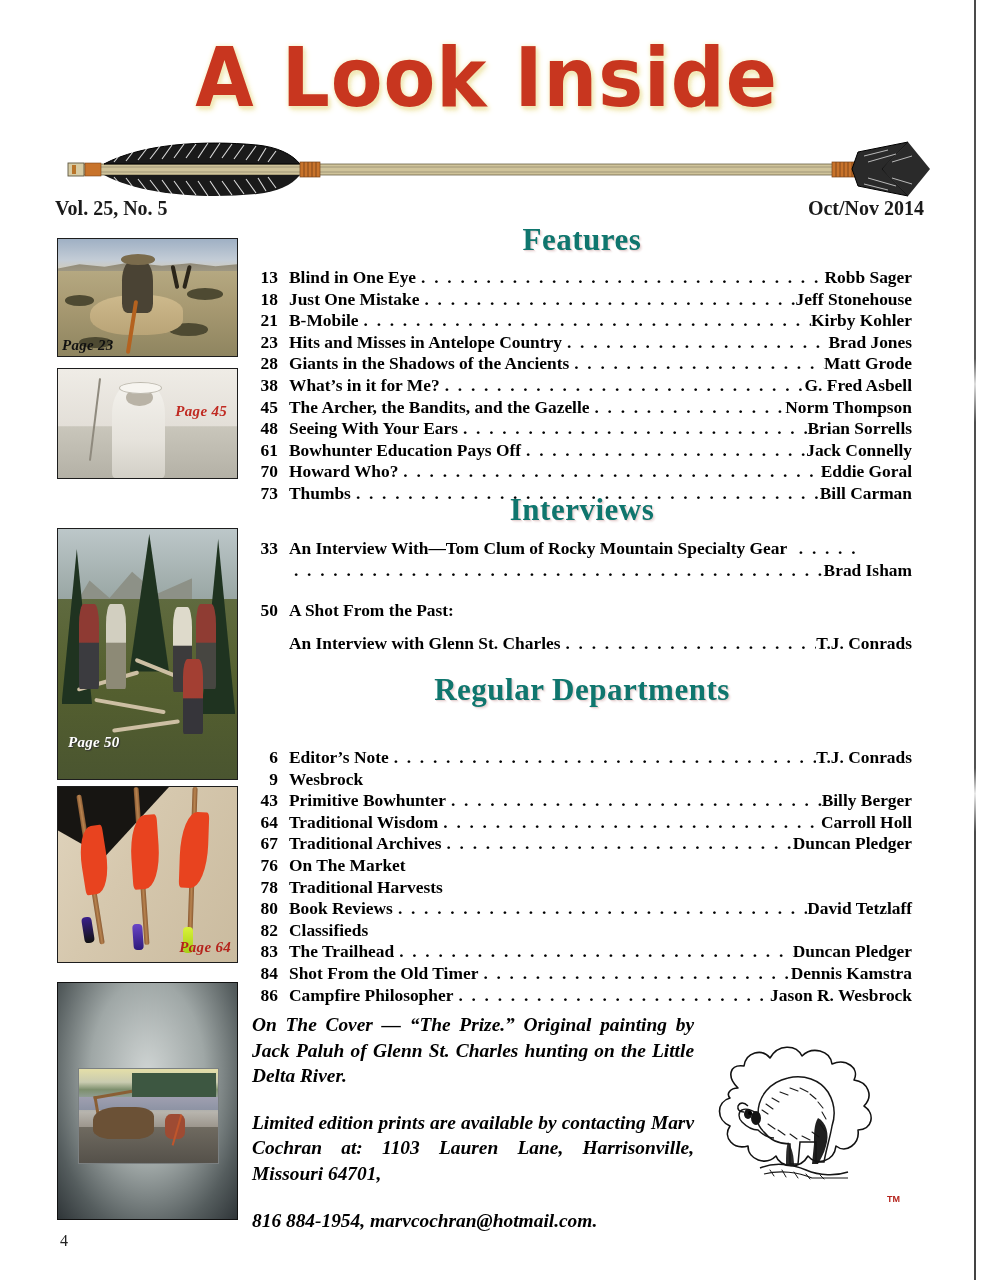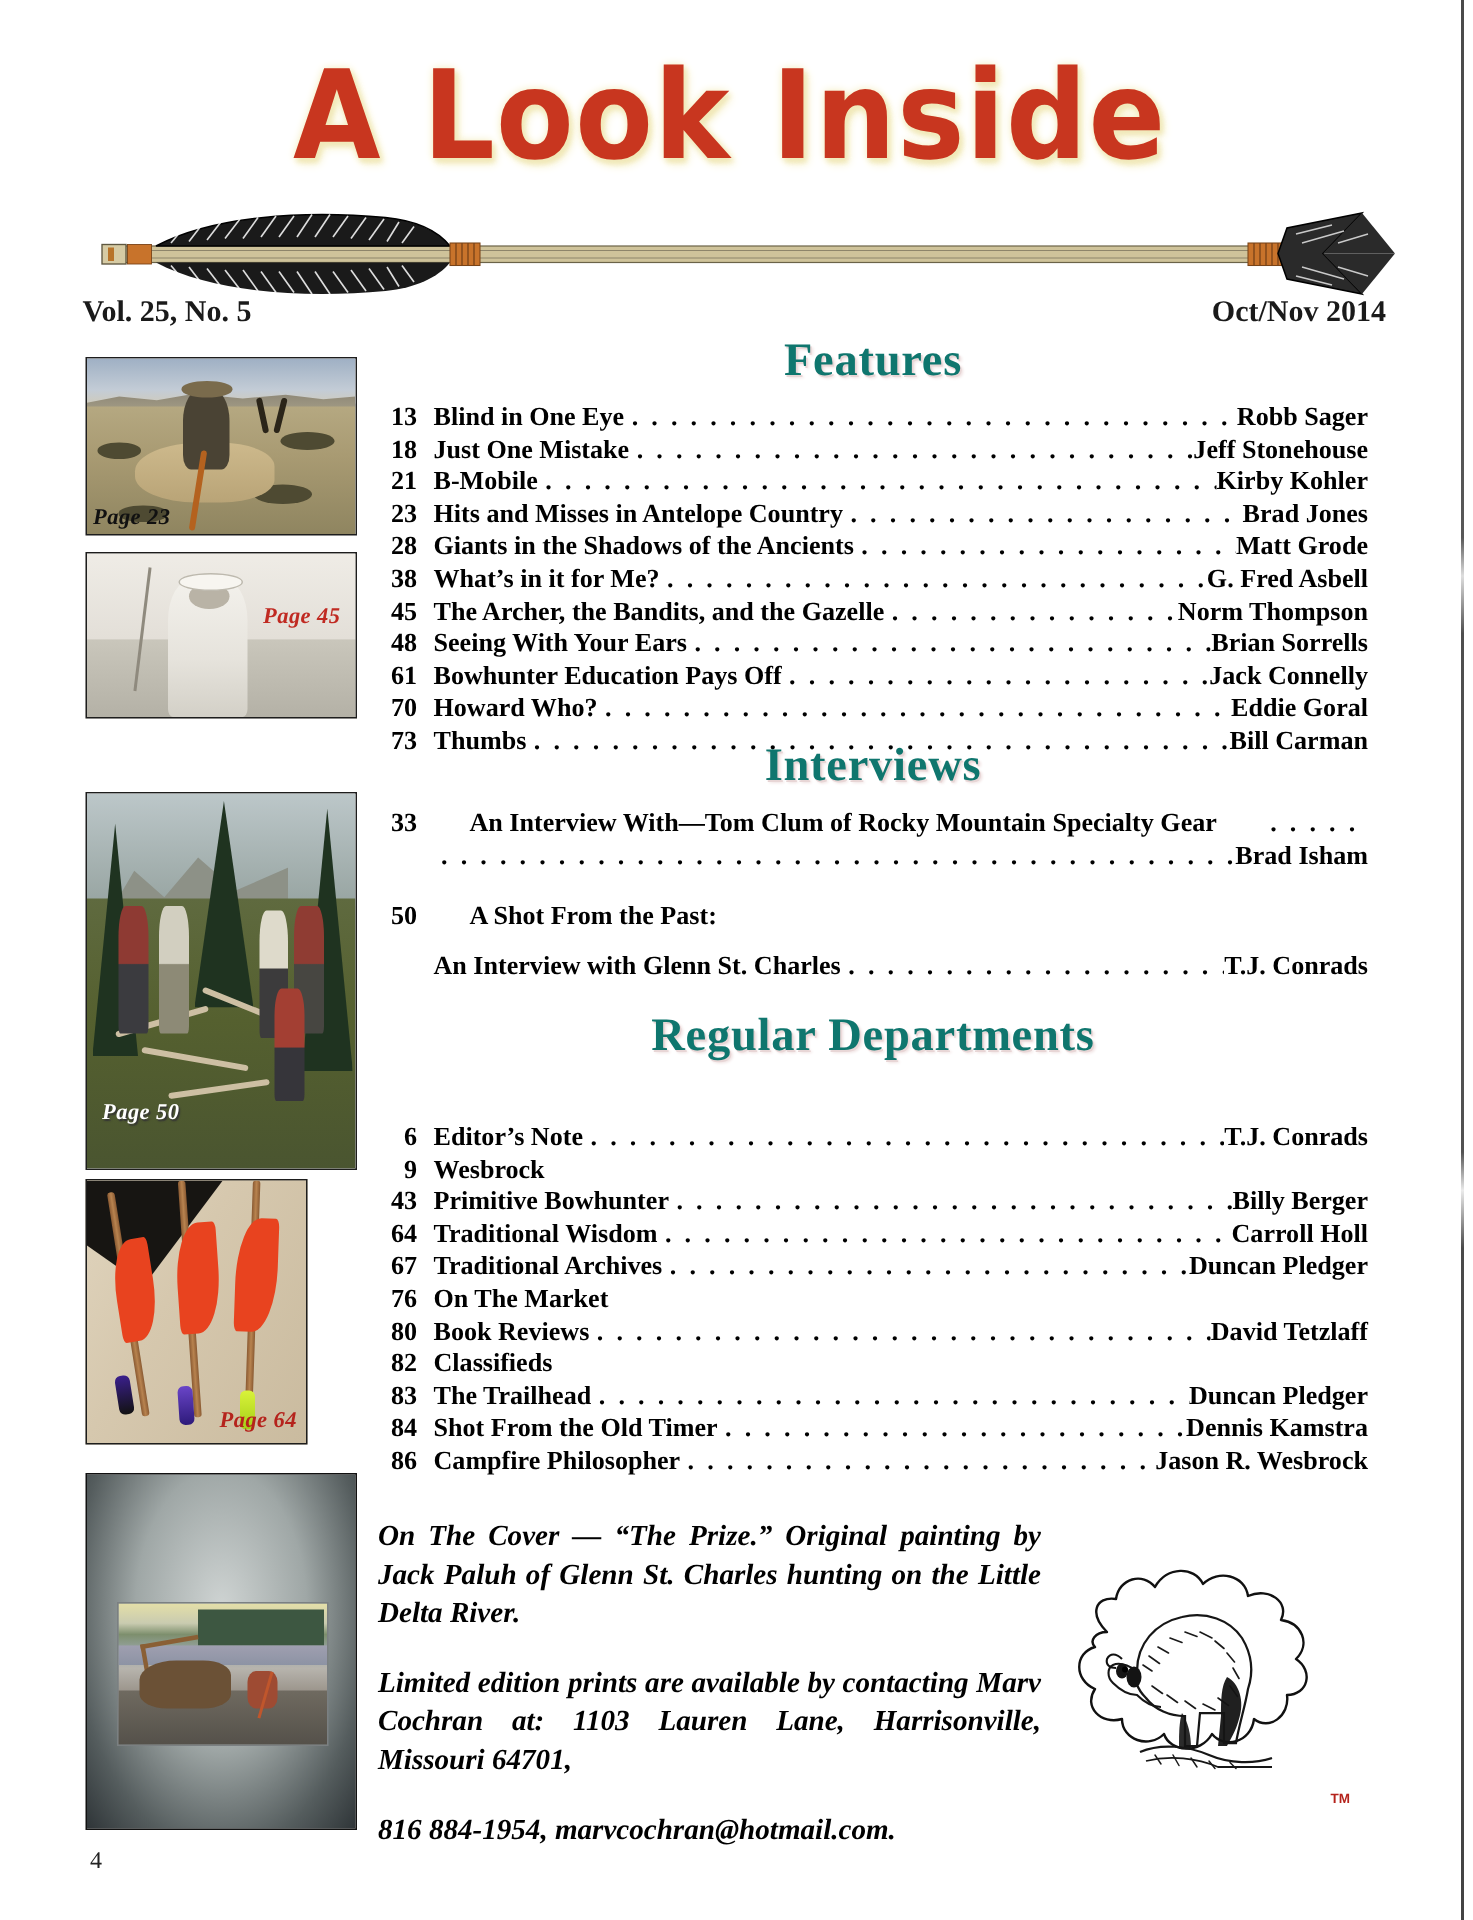--- a/index.html
+++ b/index.html
@@ -132,21 +132,21 @@
   }
   .toc-entry.noauthor .toc-dots { visibility: hidden; }
 
   
   .toc-entry-wrap {
     font-weight: bold;
     font-size: 17.4px;
     line-height: 21.6px;
     color: #000;
   }
-  .wrap-line1 { display: flex; align-items: baseline; white-space: nowrap; gap: 24px;}
+  .wrap-line1 { display: flex; align-items: baseline; white-space: nowrap;}
   .wrap-line2 {
     display: flex;
     align-items: baseline;
     white-space: nowrap;
     padding-left: 37px;
   }
   .sub-entry {
     display: flex;
     align-items: baseline;
     white-space: nowrap;
@@ -275,21 +275,21 @@
   #photo-50 .antler{
     position:absolute;background:#cdbfa3;border-radius:4px;
   }
   #photo-50 .a1{left:10%;top:60%;width:36%;height:4px;transform:rotate(-16deg);}
   #photo-50 .a2{left:20%;top:70%;width:40%;height:4px;transform:rotate(10deg);}
   #photo-50 .a3{left:42%;top:56%;width:34%;height:4px;transform:rotate(22deg);}
   #photo-50 .a4{left:30%;top:78%;width:38%;height:4px;transform:rotate(-8deg);}
   #photo-50 .caption { left:10px; bottom:28px; color:#ffffff; text-shadow:1px 1px 1px #333; }
 
   
-  #photo-64 { left:57px; top:786px; width:148px; height:177px; background:#d9cdb6;padding-left:40px; }
+  #photo-64 { left:57px; top:786px; width:181px; height:177px; background:#d9cdb6;padding-left:40px; }
   #photo-64 .wood{
     position:absolute;inset:0;
     background: linear-gradient(120deg,#e0d4bd 0%,#d6c8ae 40%,#cabb9f 100%);
   }
   #photo-64 .dark{
     position:absolute;left:0;top:0;width:62%;height:40%;
     background:#171512;
     clip-path: polygon(0 0,100% 0,42% 100%,0 62%);
   }
   #photo-64 .shaft{
@@ -642,20 +642,26 @@
           <span class="toc-title">Traditional Archives</span>
           <span class="toc-dots">. . . . . . . . . . . . . . . . . . . . . . . . . . . . . . . . . . . . . . . . . . . . . . . . . . . . . . . . . . . . . . . . . . . . . . </span>
           <span class="toc-author">Duncan Pledger</span>
         </div>
         <div class="toc-entry noauthor">
           <span class="toc-page">76</span>
           <span class="toc-title">On The Market</span>
           <span class="toc-dots">. . . . . . . . . . . . . . . . . . . . . . . . . . . . . . . . . . . . . . . . . . . . . . . . . . . . . . . . . . . . . . . . . . . . . . </span>
           <span class="toc-author"></span>
         </div>
+        <div class="toc-entry noauthor">
+          <span class="toc-page">78</span>
+          <span class="toc-title">Traditional Harvests</span>
+          <span class="toc-dots">. . . . . . . . . . . . . . . . . . . . . . . . . . . . . . . . . . . . . . . . . . . . . . . . . . . . . . . . . . . . . . . . . . . . . . </span>
+          <span class="toc-author"></span>
+        </div>
         <div class="toc-entry">
           <span class="toc-page">80</span>
           <span class="toc-title">Book Reviews</span>
           <span class="toc-dots">. . . . . . . . . . . . . . . . . . . . . . . . . . . . . . . . . . . . . . . . . . . . . . . . . . . . . . . . . . . . . . . . . . . . . . </span>
           <span class="toc-author">David Tetzlaff</span>
         </div>
         <div class="toc-entry noauthor">
           <span class="toc-page">82</span>
           <span class="toc-title">Classifieds</span>
           <span class="toc-dots">. . . . . . . . . . . . . . . . . . . . . . . . . . . . . . . . . . . . . . . . . . . . . . . . . . . . . . . . . . . . . . . . . . . . . . </span>

